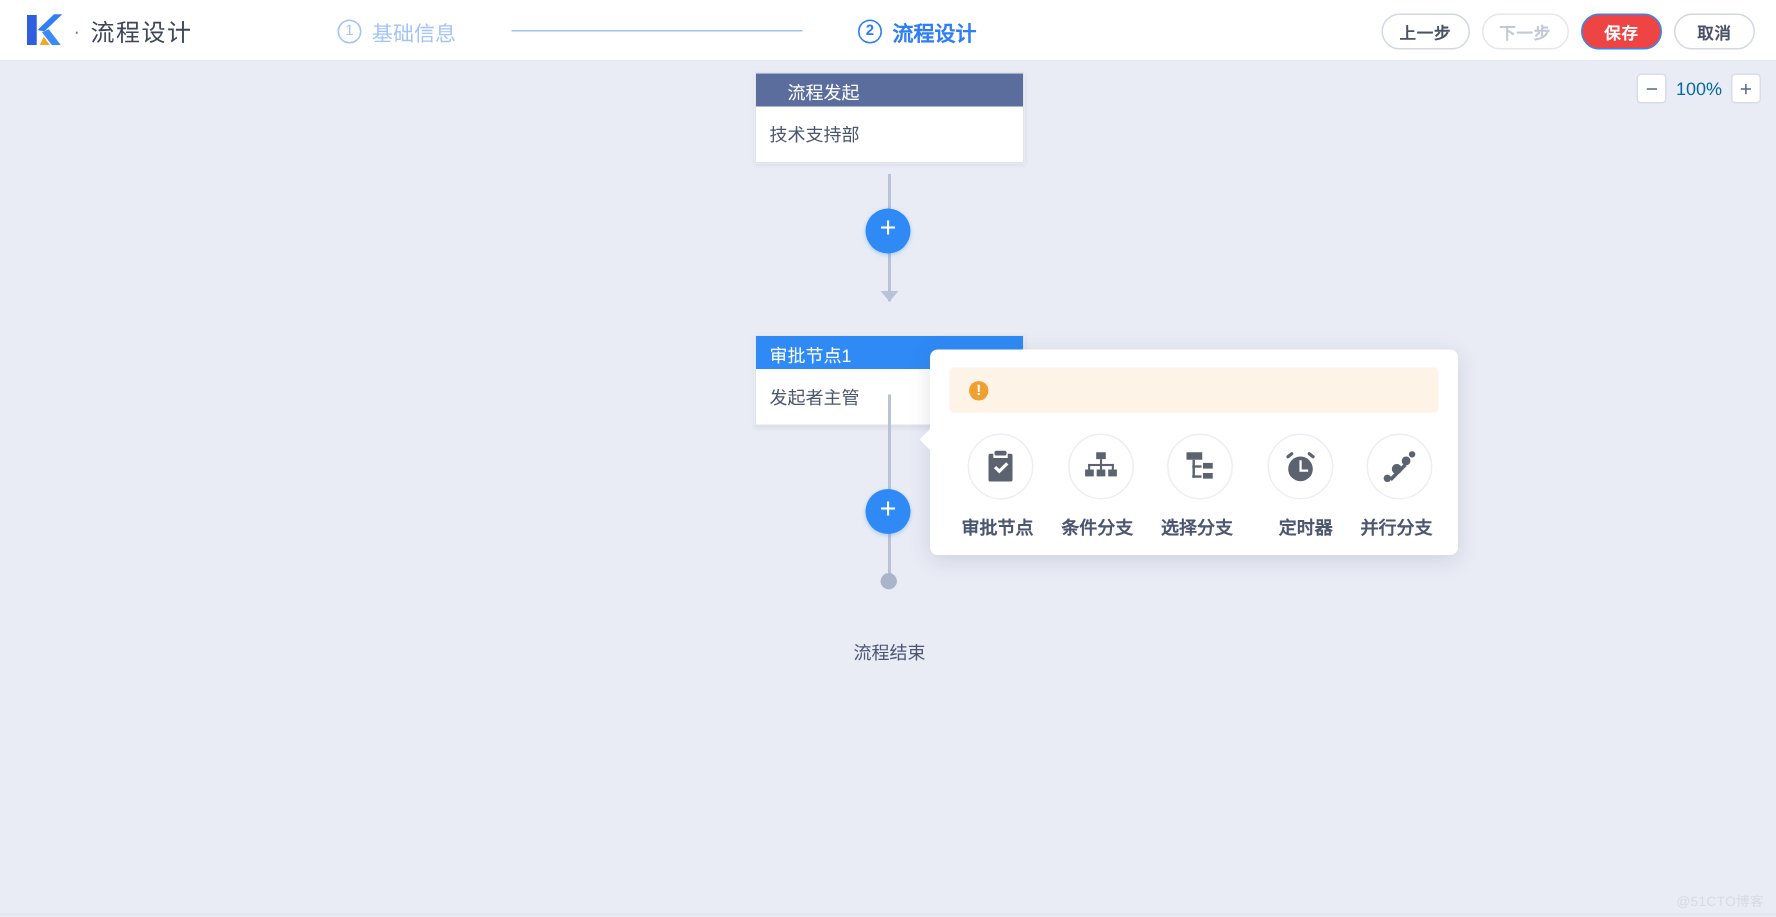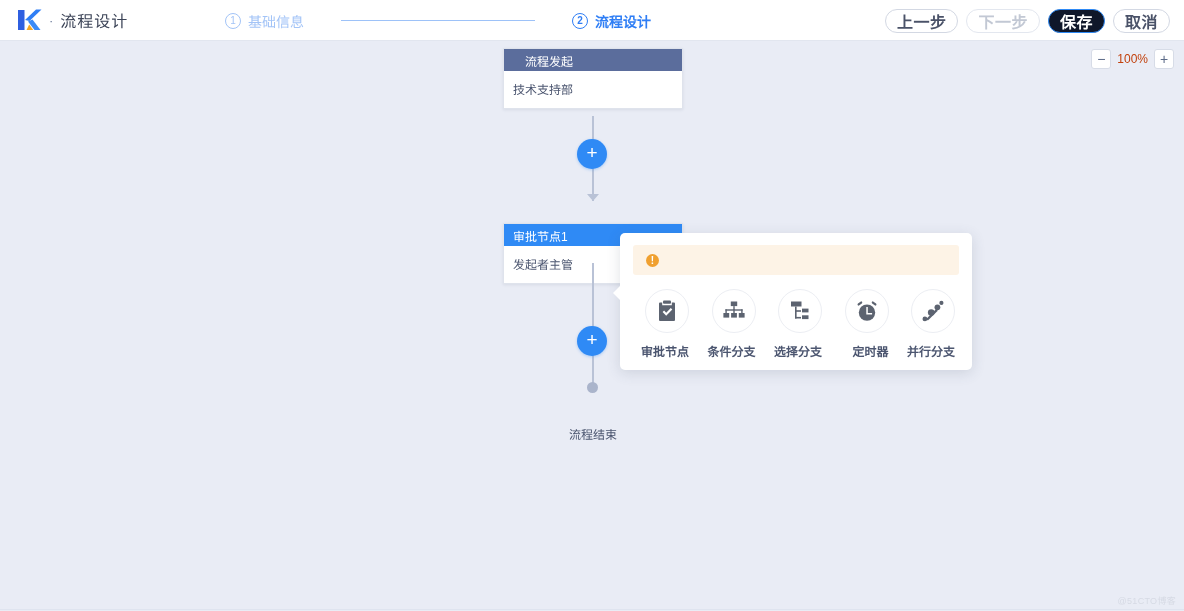--- a/index.html
+++ b/index.html
@@ -86,34 +86,34 @@
     height: 41px;
     display: flex;
     align-items: center;
     gap: 8px;
   }
   .btn {
     height: 24px;
     min-width: 54px;
     padding: 0 11px;
     border-radius: 12px;
-    font-size: 16px;
+    font-size: 11px;
     display: flex;
     align-items: center;
     justify-content: center;
     cursor: pointer;
     border: 1px solid #d3d8e3;
     background: #ffffff;
     color: #4a5268;
     font-weight: bold;
     letter-spacing: .5px;
   }
   .btn-disabled { color: #c2c8d4; border-color: #e3e7ef; cursor: default; }
   .btn-primary {
-    background: #0f172a;
+    background: #ef4444;
     border-color: #2f8af5;
     color: #ffffff;
   }
 
   
   .canvas {
     position: absolute;
     left: 0; top: 41px;
     width: 1184px; height: 569px;
     background: #e9ecf5;
@@ -143,21 +143,21 @@
     color: #5b6a88;
     font-size: 14px;
     line-height: 1;
     display: flex;
     align-items: center;
     justify-content: center;
     cursor: pointer;
   }
   .zoom-val {
     font-size: 12px;
-    color: #c2410c;
+    color: #0369a1;
     min-width: 30px;
     text-align: center;
   }
 
   
   .flow {
     position: absolute;
     left: 503px; top: 7px;
     width: 180px;
   }

